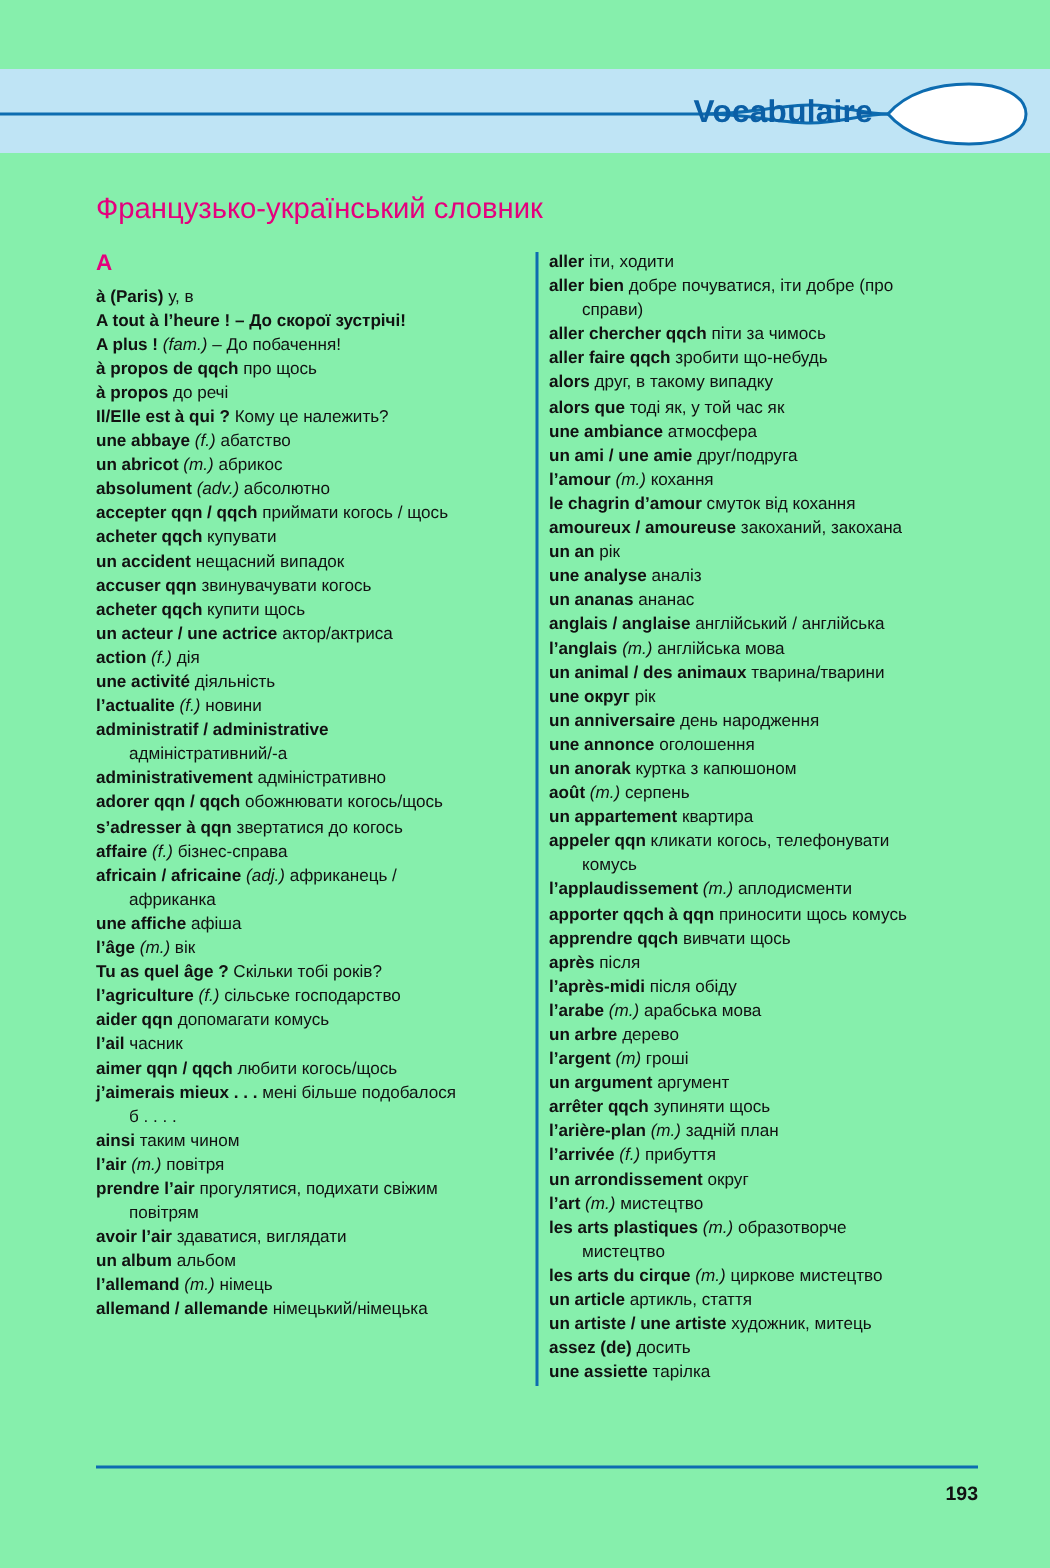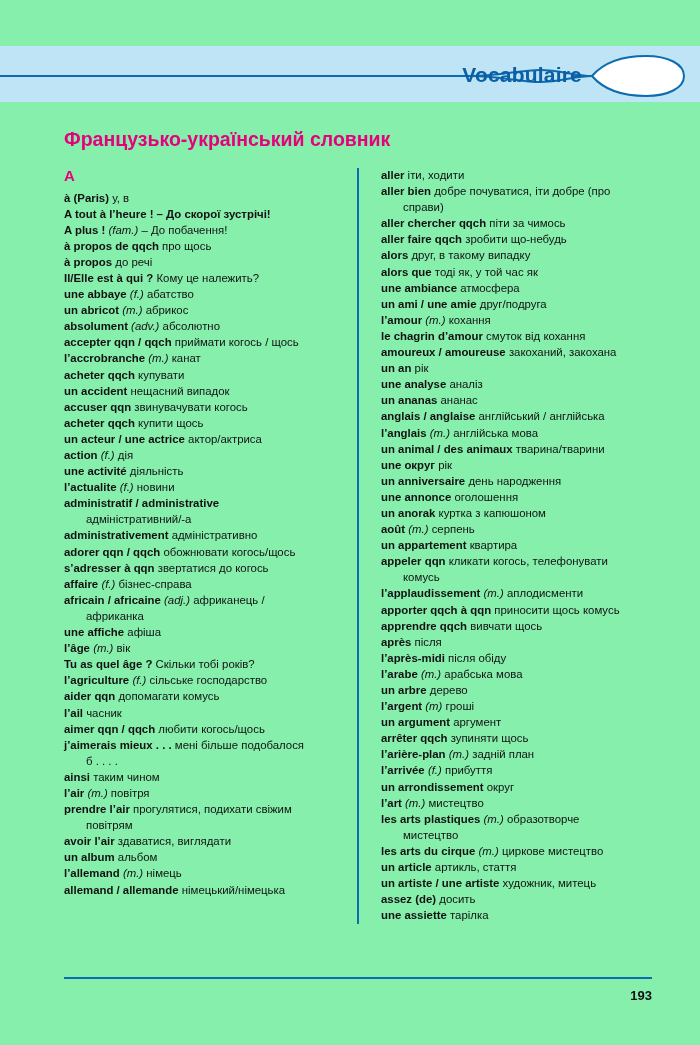--- a/index.html
+++ b/index.html
@@ -33,37 +33,37 @@
     font-size: 21px;
     font-weight: bold;
     color: #0b5fa5;
     letter-spacing: 0.2px;
   }
   
   .doc-title {
     position: absolute;
     left: 64px; top: 128px;
     font-size: 19.5px;
-    font-weight: bold;
+    font-weight: normal;
     color: #e5007d;
   }
   
   .columns {
     position: absolute;
     left: 64px; top: 168px;
     width: 586px;
     display: flex;
     gap: 0px;
   }
   .col {
     width: 293px;
     padding-right: 14px;
   }
   .col.right {
-    padding-left: 22px;
+    padding-left: 7px;
     border-left: 2px solid #0d6cb0;
   }
   .letter-head {
     font-size: 15px;
     font-weight: bold;
     color: #e5007d;
     margin-bottom: 6px;
     line-height: 1.1;
   }
   .entry {
@@ -121,21 +121,20 @@
           <div class="entry"><span class="hw">à (Paris)</span> <span class="tr">у, в</span></div>
           <div class="entry"><span class="hw">A tout à l’heure ! – До скорої зустрічі!</span></div>
           <div class="entry"><span class="hw">A plus !</span> <span class="gram">(fam.)</span> <span class="tr">– До побачення!</span></div>
           <div class="entry"><span class="hw">à propos de qqch</span> <span class="tr">про щось</span></div>
           <div class="entry"><span class="hw">à propos</span> <span class="tr">до речі</span></div>
           <div class="entry"><span class="hw">Il/Elle est à qui ?</span> <span class="tr">Кому це належить?</span></div>
           <div class="entry"><span class="hw">une abbaye</span> <span class="gram">(f.)</span> <span class="tr">абатство</span></div>
           <div class="entry"><span class="hw">un abricot</span> <span class="gram">(m.)</span> <span class="tr">абрикос</span></div>
           <div class="entry"><span class="hw">absolument</span> <span class="gram">(adv.)</span> <span class="tr">абсолютно</span></div>
           <div class="entry"><span class="hw">accepter qqn / qqch</span> <span class="tr">приймати когось / щось</span></div>
-          <div class="entry"><span class="hw">l’accrobranche</span> <span class="gram">(m.)</span> <span class="tr">канат</span></div>
           <div class="entry"><span class="hw">acheter qqch</span> <span class="tr">купувати</span></div>
           <div class="entry"><span class="hw">un accident</span> <span class="tr">нещасний випадок</span></div>
           <div class="entry"><span class="hw">accuser qqn</span> <span class="tr">звинувачувати когось</span></div>
           <div class="entry"><span class="hw">acheter qqch</span> <span class="tr">купити щось</span></div>
           <div class="entry"><span class="hw">un acteur / une actrice</span> <span class="tr">актор/актриса</span></div>
           <div class="entry"><span class="hw">action</span> <span class="gram">(f.)</span> <span class="tr">дія</span></div>
           <div class="entry"><span class="hw">une activité</span> <span class="tr">діяльність</span></div>
           <div class="entry"><span class="hw">l’actualite</span> <span class="gram">(f.)</span> <span class="tr">новини</span></div>
           <div class="entry"><span class="hw">administratif / administrative</span></div>
           <div class="entry cont">адміністративний/-а</div>

